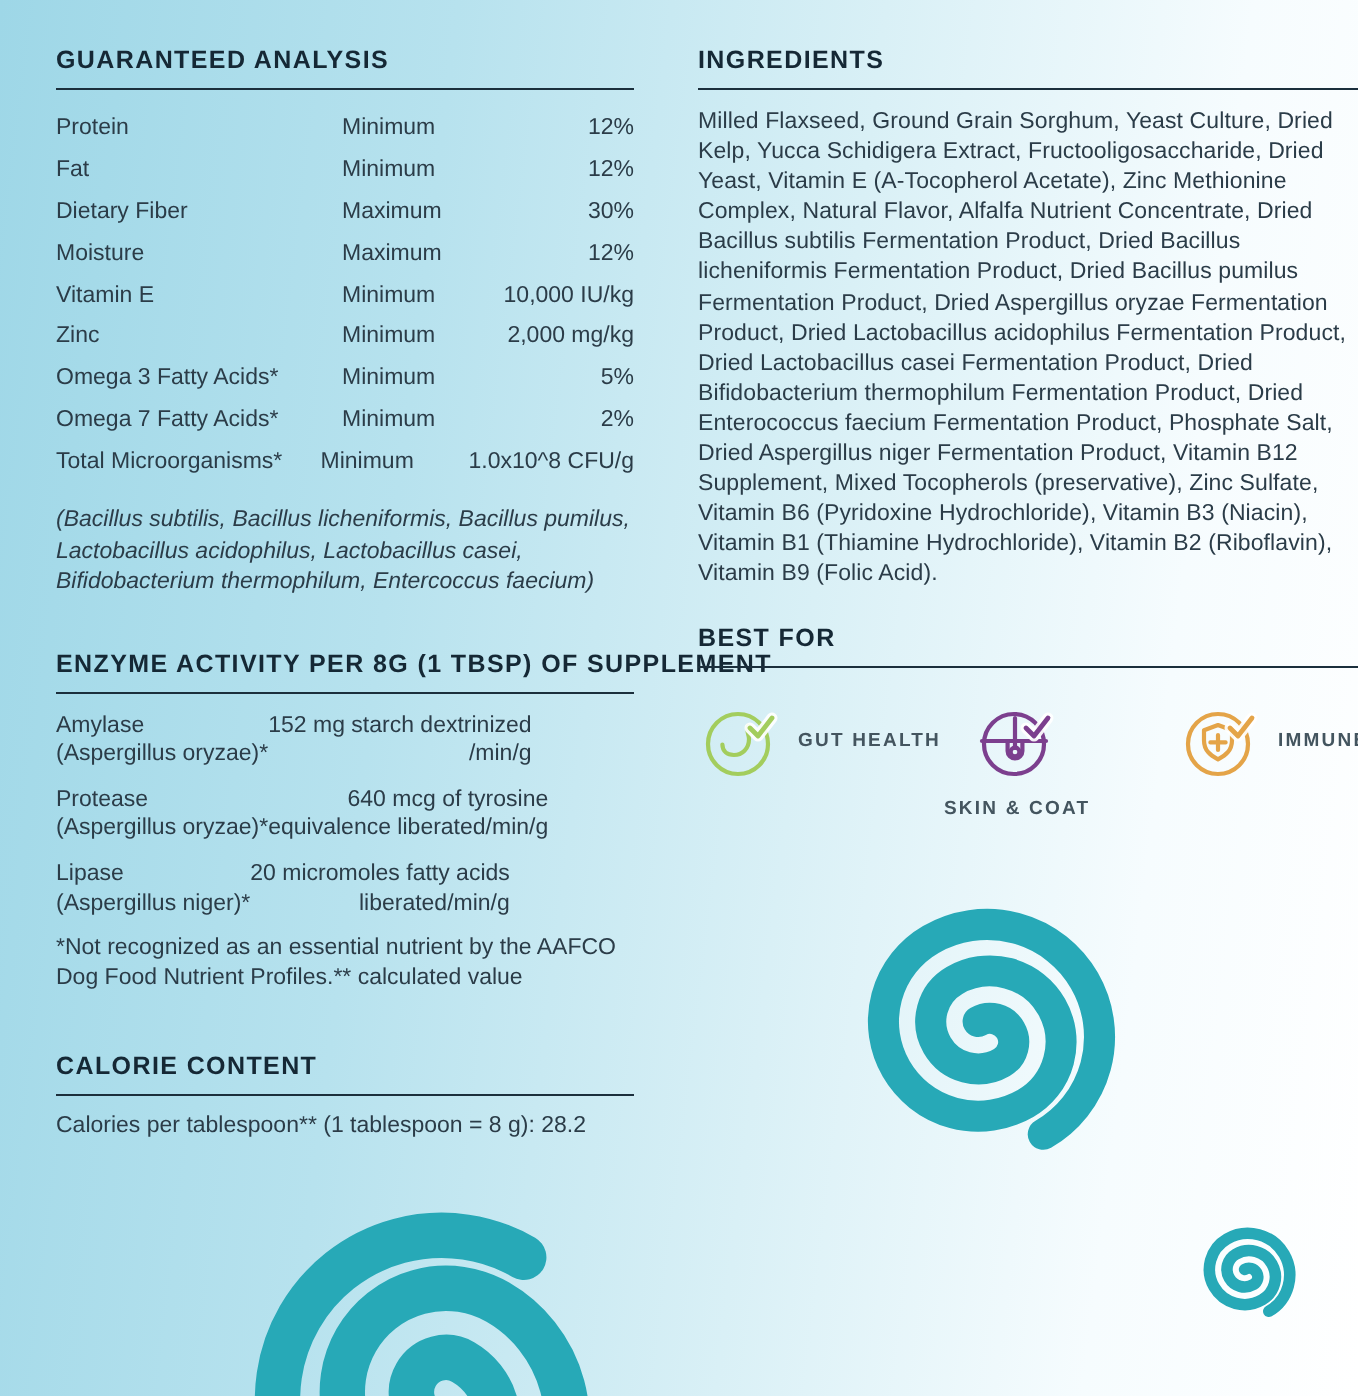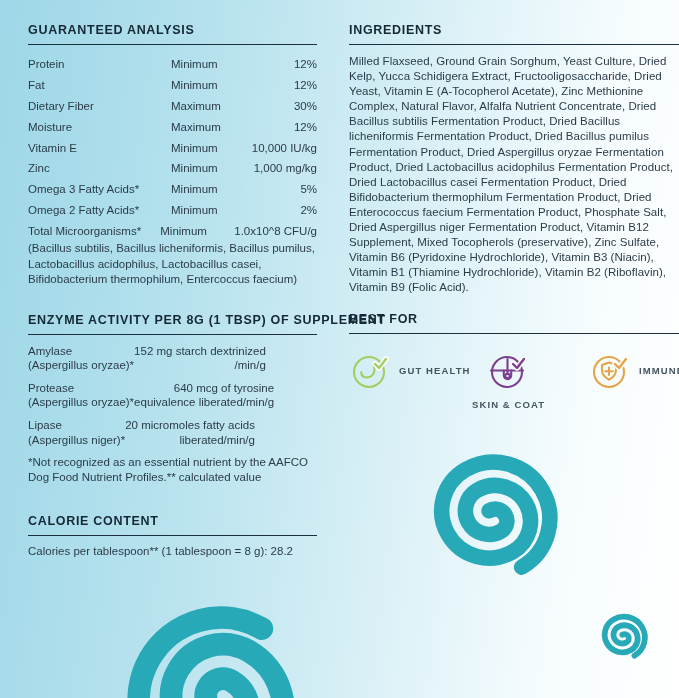--- a/index.html
+++ b/index.html
@@ -16,21 +16,21 @@
   .section-title{
     font-size:12.5px; font-weight:bold; letter-spacing:.7px; color:#152835;
     padding-bottom:7px; border-bottom:1.6px solid #1b2f3c; margin-bottom:9px;
     white-space:nowrap;
   }
   .ga-row { display:flex; align-items:baseline; padding:4.4px 0; font-size:11.5px; }
   .ga-nutrient { width:143px; }
   .ga-basis { width:80px; }
   .ga-value { flex:1; text-align:right; white-space:nowrap; }
 
-  .ga-note { font-size:11.5px; line-height:15.5px; }
+  .ga-note { margin-top:12px; font-size:11.5px; line-height:15.5px;font-style:italic; }
 
   .enzyme-section { margin-top:25px; }
   .enzyme-row { display:flex; justify-content:flex-start; margin-bottom:7.5px; font-size:11.5px; line-height:14.8px; }
   .pre { white-space:pre-line; }
   .enzyme-value { text-align:right; }
 
   .footnote { margin-top:8px; font-size:11.5px; line-height:15px; }
 
   .calorie-section { margin-top:29px; }
   .calorie-text { font-size:11.5px; margin-top:3px; white-space:nowrap; }
@@ -79,29 +79,29 @@
       <div class="ga-value">12%</div>
     </div>
     <div class="ga-row">
       <div class="ga-nutrient">Vitamin E</div>
       <div class="ga-basis">Minimum</div>
       <div class="ga-value">10,000 IU/kg</div>
     </div>
     <div class="ga-row">
       <div class="ga-nutrient">Zinc</div>
       <div class="ga-basis">Minimum</div>
-      <div class="ga-value">1,000 mg/kg</div>
+      <div class="ga-value">2,000 mg/kg</div>
     </div>
     <div class="ga-row">
       <div class="ga-nutrient">Omega 3 Fatty Acids*</div>
       <div class="ga-basis">Minimum</div>
       <div class="ga-value">5%</div>
     </div>
     <div class="ga-row">
-      <div class="ga-nutrient">Omega 2 Fatty Acids*</div>
+      <div class="ga-nutrient">Omega 7 Fatty Acids*</div>
       <div class="ga-basis">Minimum</div>
       <div class="ga-value">2%</div>
     </div>
     <div class="ga-row">
       <div class="ga-nutrient">Total Microorganisms*</div>
       <div class="ga-basis">Minimum</div>
       <div class="ga-value">1.0x10^8 CFU/g</div>
     </div>
 
     <div class="ga-note">(Bacillus subtilis, Bacillus licheniformis, Bacillus pumilus, Lactobacillus acidophilus, Lactobacillus casei, Bifidobacterium thermophilum, Entercoccus faecium)</div>

